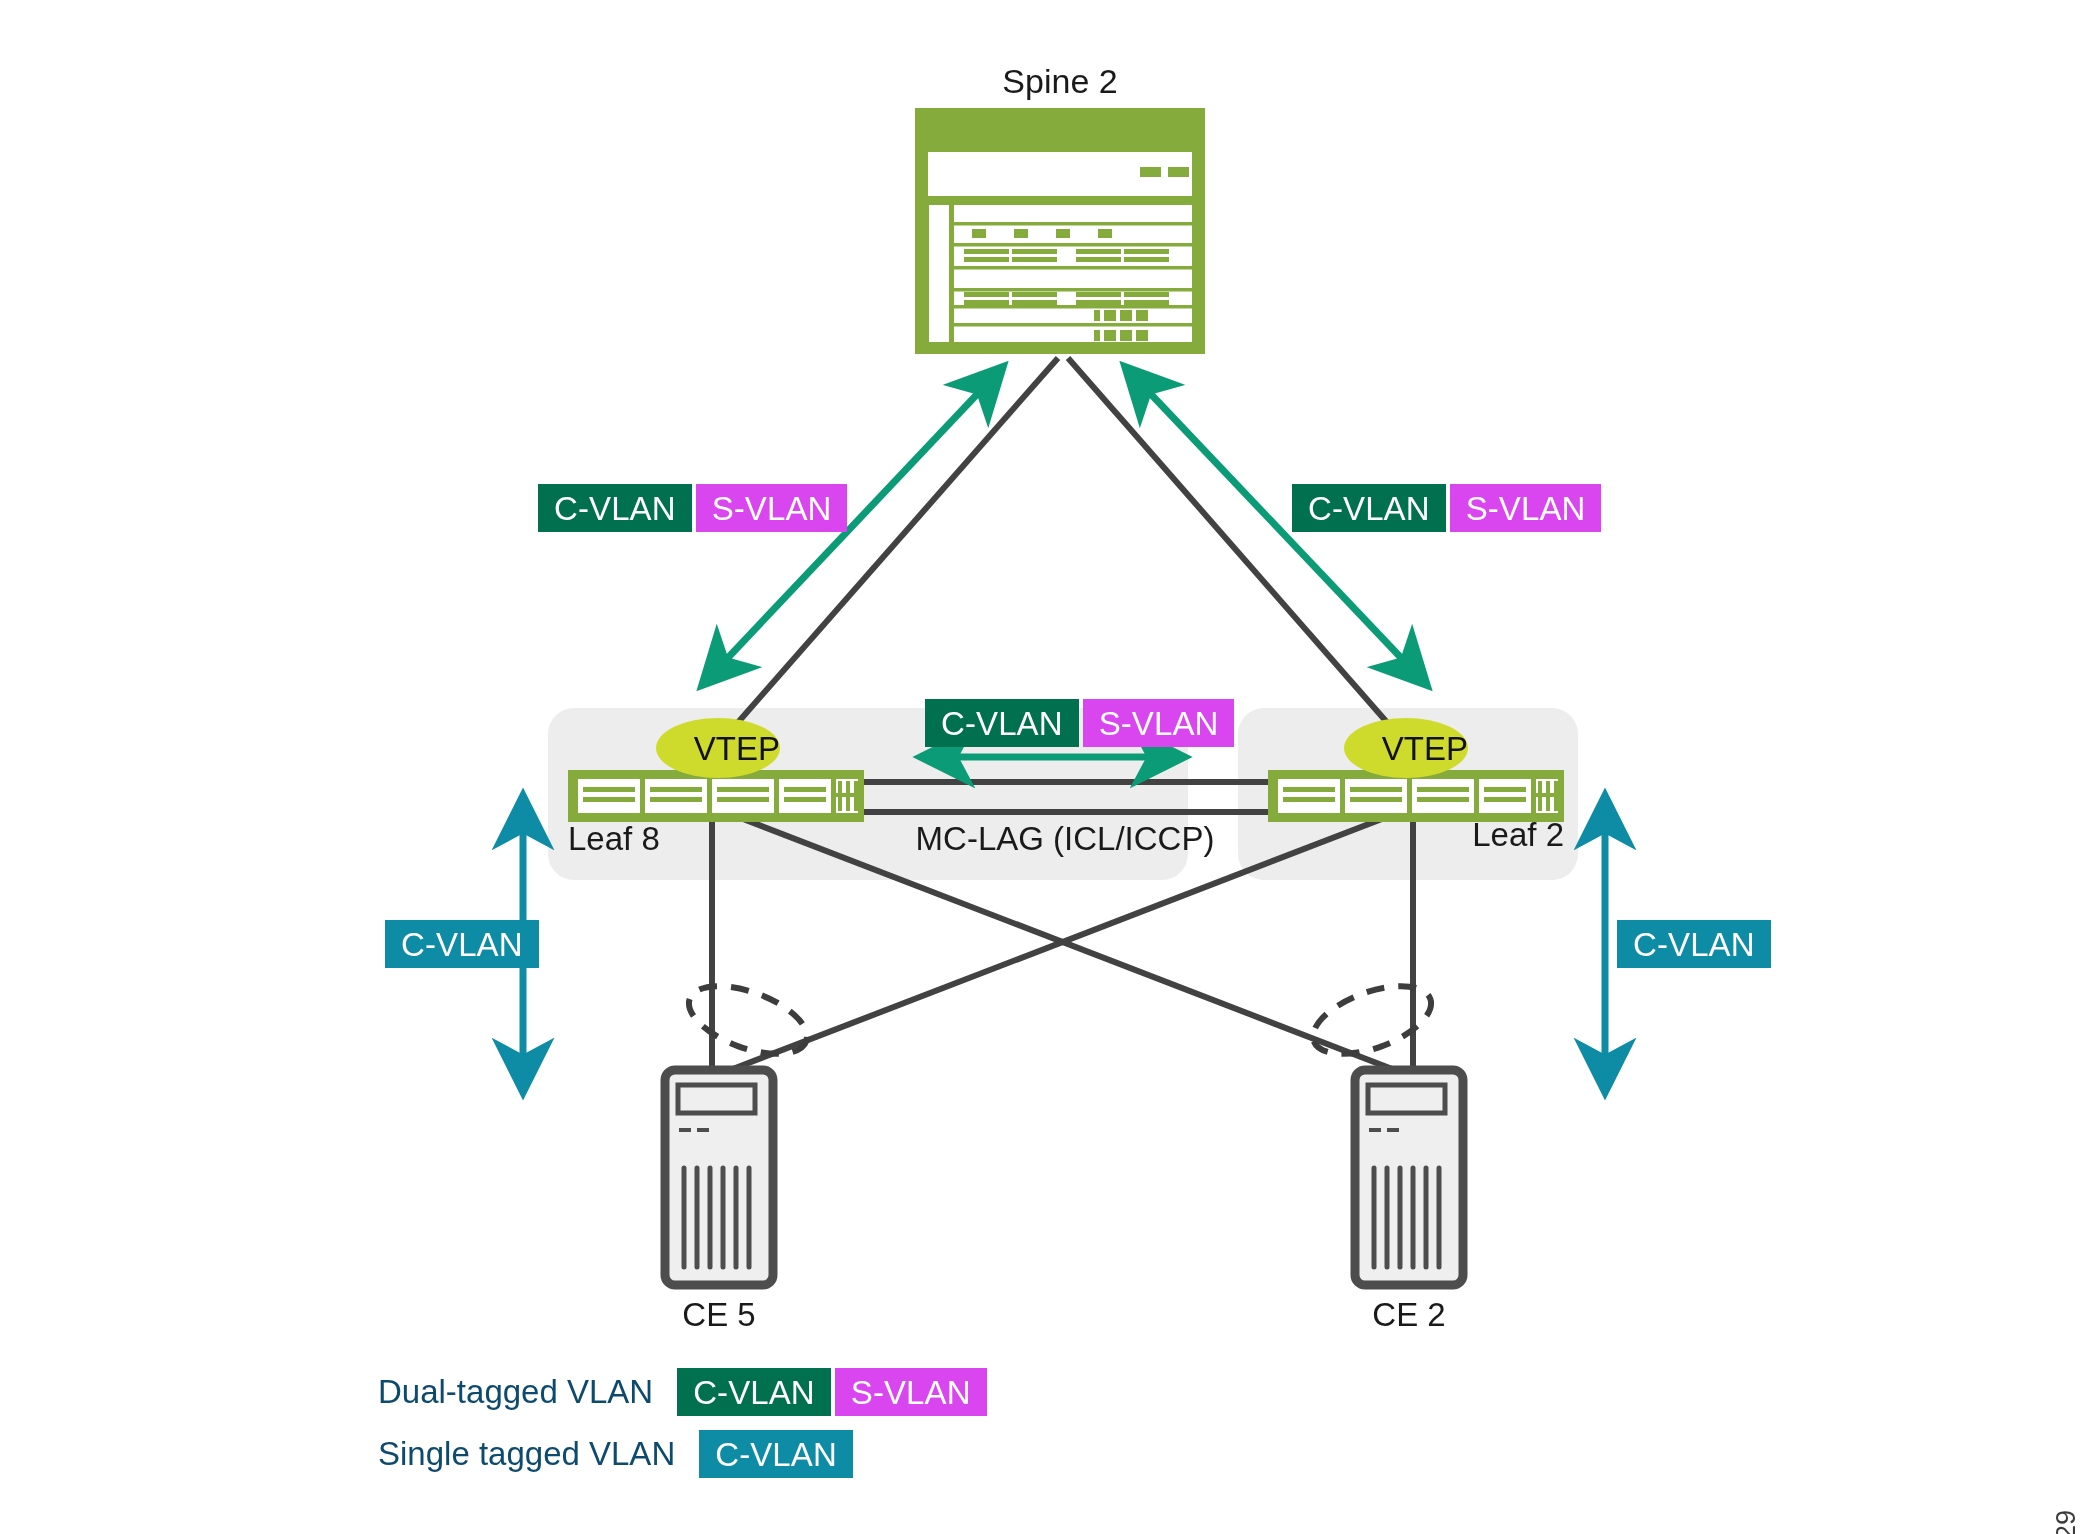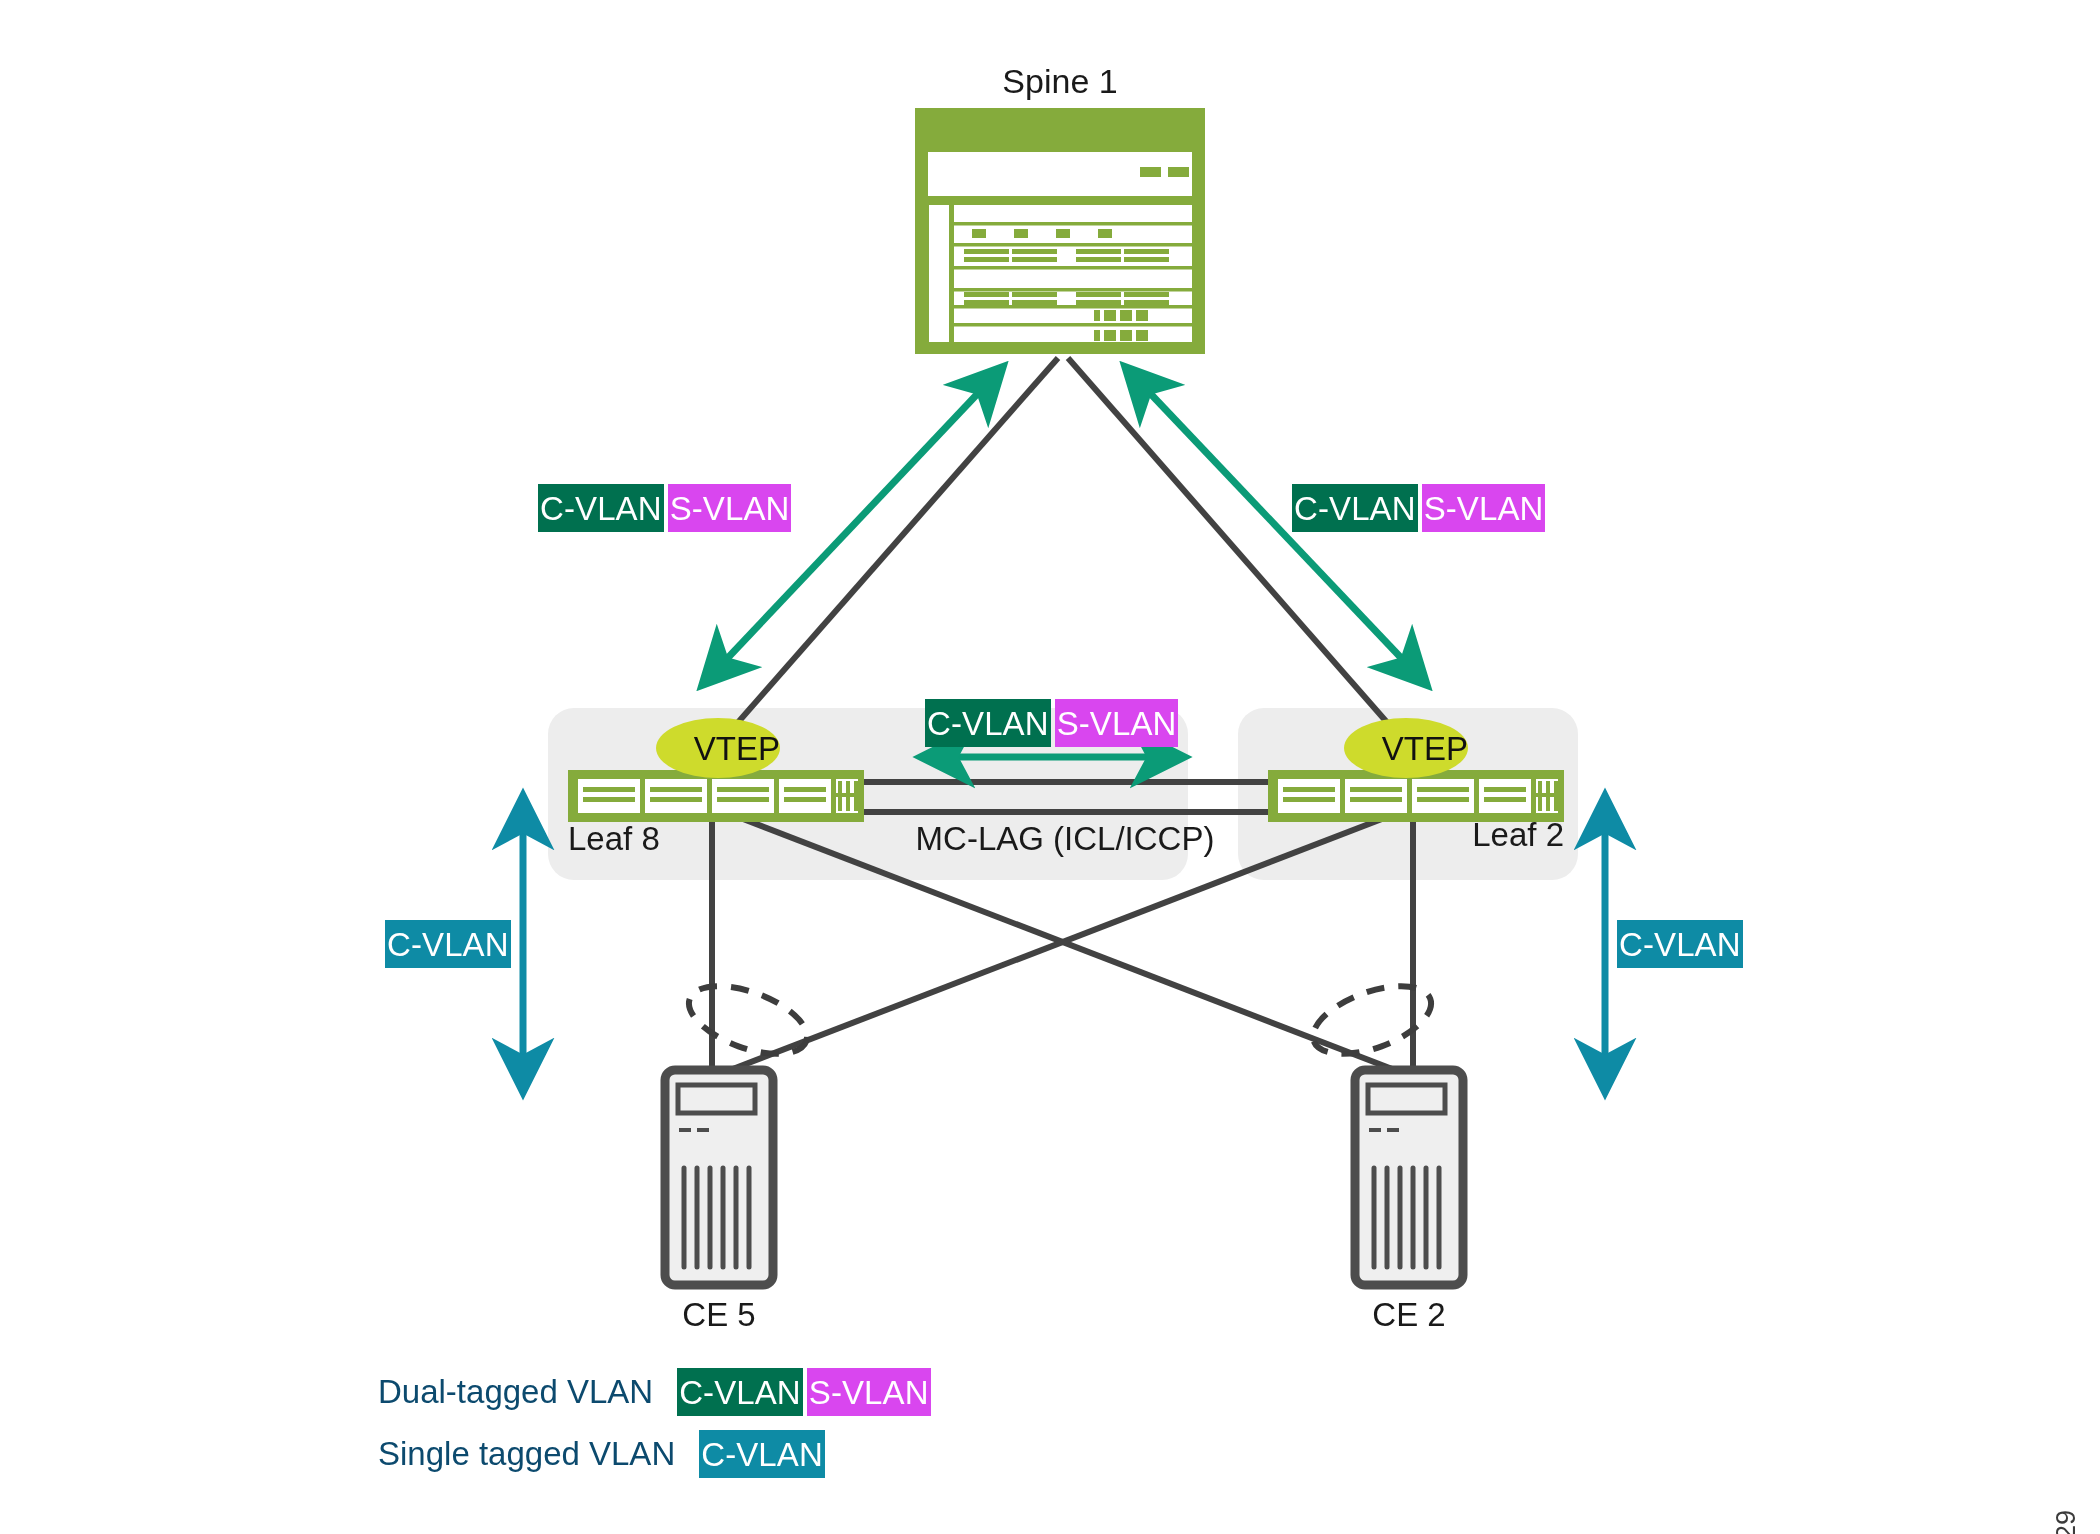--- a/index.html
+++ b/index.html
@@ -30,21 +30,21 @@
     align-items: stretch;
     height: 48px;
   }
   .vlan-chip {
     display: flex;
     align-items: center;
     justify-content: center;
     color: #ffffff;
     font-size: 33px;
     font-family: "Liberation Sans", sans-serif;
-    padding: 0 2px;
+    padding: 0 16px;
     letter-spacing: 0.1px;
     line-height: 1;
   }
   .chip-c { background: #00704f; }
   .chip-s { background: #d946ef; margin-left: 4px; }
   .chip-single { background: #0e8ba5; }
   .legend-row {
     position: absolute;
     display: flex;
     align-items: center;
@@ -318,21 +318,21 @@
         <line x1="1374" y1="1168" x2="1374" y2="1267"></line>
         <line x1="1387" y1="1168" x2="1387" y2="1267"></line>
         <line x1="1400" y1="1168" x2="1400" y2="1267"></line>
         <line x1="1413" y1="1168" x2="1413" y2="1267"></line>
         <line x1="1426" y1="1168" x2="1426" y2="1267"></line>
         <line x1="1439" y1="1168" x2="1439" y2="1267"></line>
       </g>
     </g>
   </svg>
 
-  <div class="spine-title" style="left:915px; top:62px; width:290px;">Spine 1</div>
+  <div class="spine-title" style="left:915px; top:62px; width:290px;">Spine 2</div>
 
   <div class="vtep-text" style="left:656px; top:730px; width:124px;">VTEP</div>
   <div class="vtep-text" style="left:1344px; top:730px; width:124px;">VTEP</div>
 
   <div class="leaf-name" style="left:568px; top:820px;">Leaf 8</div>
   <div class="leaf-name" style="left:1564px; top:816px; transform:translateX(-100%);">Leaf 2</div>
 
   <div class="mclag-name" style="left:1065px; top:820px; transform:translateX(-50%);">MC-LAG (ICL/ICCP)</div>
 
   <div class="ce-name" style="left:659px; top:1296px; width:120px;">CE 5</div>

